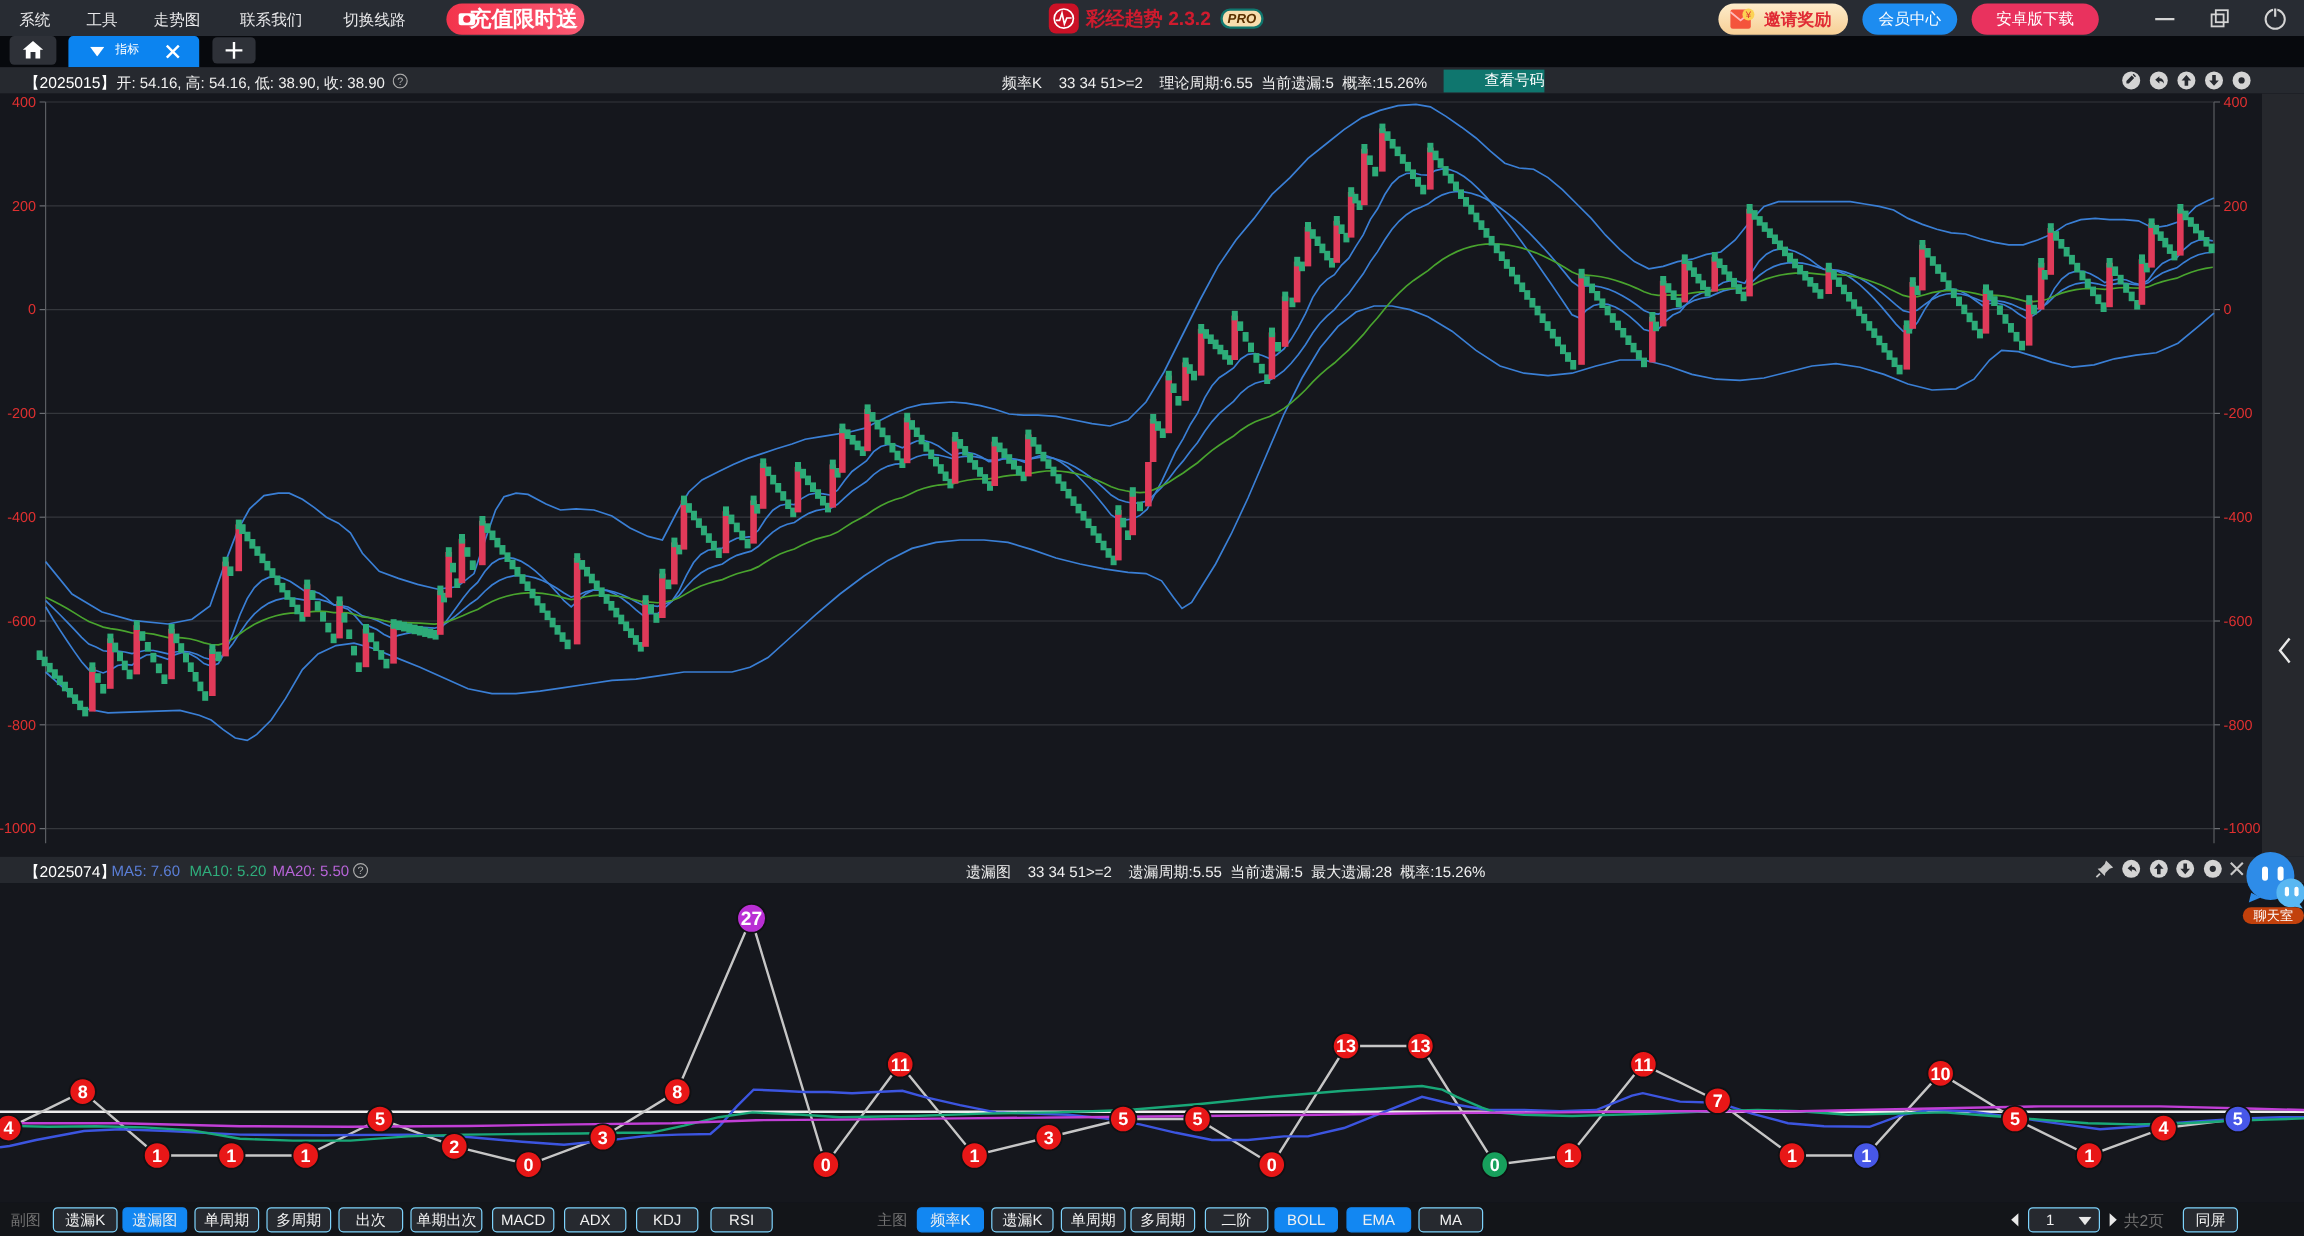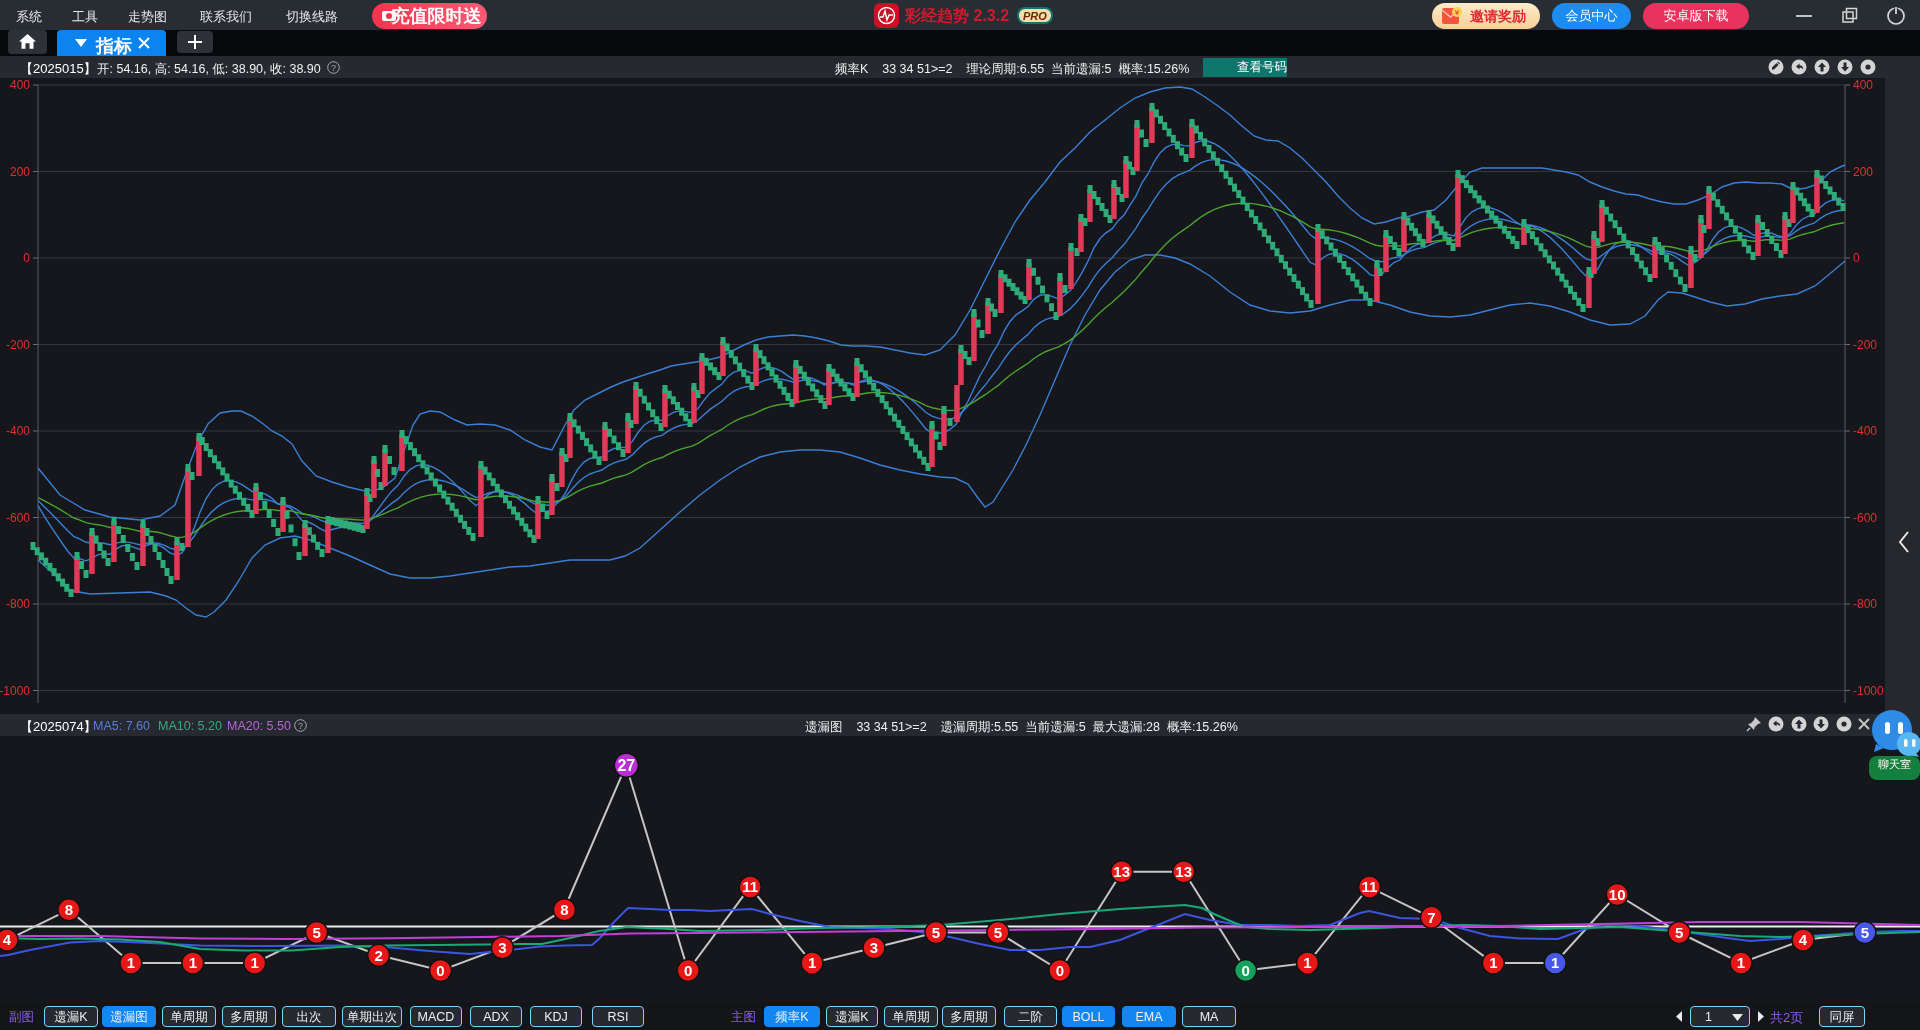--- a/index.html
+++ b/index.html
@@ -2,21 +2,21 @@
 <html><head><meta charset="utf-8"><style>
 *{margin:0;padding:0;box-sizing:border-box}
 body{width:1920px;height:1030px;background:#15171d;font-family:"Liberation Sans",sans-serif;overflow:hidden;position:relative}
 .abs{position:absolute}
 .topbar{left:0;top:0;width:1920px;height:30px;background:#282c33}
 .menuitem{color:#e8e8ea;font-size:13px;top:8px}
 .tabrow{left:0;top:30px;width:1920px;height:26px;background:#07090d}
 .infobar{left:0;width:1920px;height:22px;background:#26292f;color:#e4e4e6;font-size:12px}
 .btn{border-radius:4px;background:#26292f;color:#f0f0f0;font-size:12.5px;text-align:center;line-height:21px;height:21px;top:1006px;border:1px solid #7dd3fc}
 .btn.active{background:#1287f2;border-color:#1287f2}
-.lbl{color:#8b5cf6;font-size:12.5px;top:1009px}
+.lbl{color:#737373;font-size:12.5px;top:1009px}
 </style></head><body>
 
 <div class="abs topbar"></div>
 <div class="abs menuitem" style="left:16px">系统</div>
 <div class="abs menuitem" style="left:72px">工具</div>
 <div class="abs menuitem" style="left:128px">走势图</div>
 <div class="abs menuitem" style="left:200px">联系我们</div>
 <div class="abs menuitem" style="left:286px">切换线路</div>
 <div class="abs" style="left:372px;top:3px;width:115px;height:26px;background:linear-gradient(90deg,#f3344c,#fb5a74);border-radius:13px;color:#fff;font-size:18px;font-weight:bold;line-height:26px;text-align:center;padding-left:14px">充值限时送</div>
 <svg class="abs" style="left:382px;top:9px" width="16" height="14" viewBox="0 0 16 14">
@@ -50,21 +50,21 @@
   </svg>
 <div class="abs tabrow"></div>
 <div class="abs" style="left:8px;top:30px;width:39px;height:24px;background:#2e3138;border-radius:4px"></div>
 <svg class="abs" style="left:19px;top:34px" width="17" height="16" viewBox="0 0 15 14">
     <path d="M7.5 0 L15 6.5 L12.8 6.5 L12.8 13 L9.3 13 L9.3 8.2 L5.7 8.2 L5.7 13 L2.2 13 L2.2 6.5 L0 6.5 Z" fill="#fff"></path>
   </svg>
 <div class="abs" style="left:57px;top:30px;width:109px;height:26px;background:#0c84f0;border-radius:4px 4px 0 0"></div>
 <svg class="abs" style="left:75px;top:39px" width="12" height="8" viewBox="0 0 12 8">
     <path d="M0 0 L12 0 L6 8 Z" fill="#fff"></path>
   </svg>
-<div class="abs" style="left:96px;top:34px;color:#fff;font-size:18px;font-weight:bold">指标</div>
+<div class="abs" style="left:96px;top:34px;color:#fff;font-size:10px;font-weight:normal">指标</div>
 <svg class="abs" style="left:138px;top:37px" width="12" height="12" viewBox="0 0 12 12">
     <path d="M1 1 L11 11 M11 1 L1 11" stroke="#fff" stroke-width="2"></path>
   </svg>
 <div class="abs" style="left:177px;top:31px;width:36px;height:22px;background:#2e3138;border-radius:4px"></div>
 <svg class="abs" style="left:187px;top:34px" width="16" height="16" viewBox="0 0 16 16">
     <path d="M8 1 L8 15 M1 8 L15 8" stroke="#fff" stroke-width="2"></path>
   </svg>
 <div class="abs infobar" style="top:56px"></div>
 <div class="abs" style="left:20px;top:60px;color:#fff;font-size:13px">【2025015】</div>
 <div class="abs" style="left:97px;top:61px;color:#f0f0f0;font-size:12.5px">开: 54.16, 高: 54.16, 低: 38.90, 收: 38.90</div>
@@ -743,21 +743,21 @@
 <svg class="abs" style="left:1866px;top:708px" width="54" height="50" viewBox="0 0 54 50">
     <circle cx="26" cy="22" r="20" fill="#2e8ce8"></circle>
     <path d="M10 36 L8 44 L18 40 Z" fill="#2e8ce8"></path>
     <rect x="19" y="14" width="5" height="12" rx="2.5" fill="#fff"></rect>
     <rect x="32" y="14" width="5" height="12" rx="2.5" fill="#fff"></rect>
     <circle cx="43" cy="36" r="12" fill="#59b7f2"></circle>
     <path d="M50 45 L53 49 L44 47 Z" fill="#59b7f2"></path>
     <rect x="38" y="31" width="3.5" height="8" rx="1.7" fill="#fff"></rect>
     <rect x="46" y="31" width="3.5" height="8" rx="1.7" fill="#fff"></rect>
   </svg>
-<div class="abs" style="left:1869px;top:756px;width:51px;height:24px;background:#15803d;border-radius:8px;color:#fff;font-size:11px;text-align:center;line-height:17px">聊天室</div>
+<div class="abs" style="left:1869px;top:756px;width:51px;height:14px;background:#c2410c;border-radius:8px;color:#fff;font-size:11px;text-align:center;line-height:17px">聊天室</div>
 <div class="abs" style="left:0;top:1002px;width:1920px;height:28px;background:#131519"></div>
 <div class="abs lbl" style="left:9px">副图</div>
 <div class="abs btn" style="left:44px;width:54px">遗漏K</div>
 <div class="abs btn active" style="left:102px;width:54px">遗漏图</div>
 <div class="abs btn" style="left:162px;width:54px">单周期</div>
 <div class="abs btn" style="left:222px;width:54px">多周期</div>
 <div class="abs btn" style="left:282px;width:54px">出次</div>
 <div class="abs btn" style="left:342px;width:60px">单期出次</div>
 <div class="abs btn" style="left:410px;width:52px">MACD</div>
 <div class="abs btn" style="left:470px;width:52px">ADX</div>

